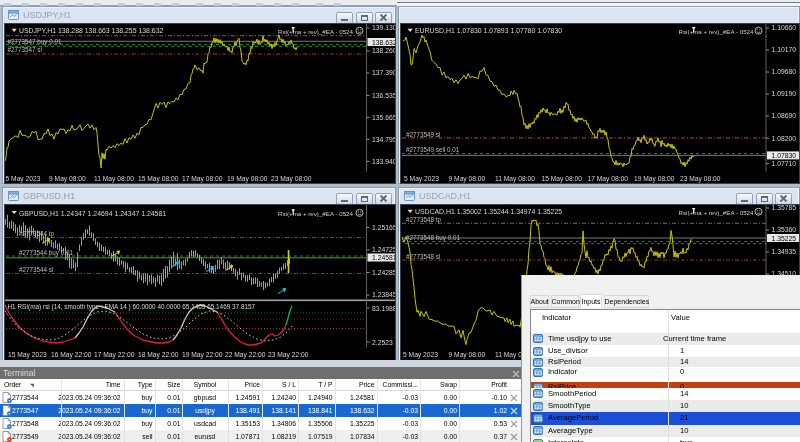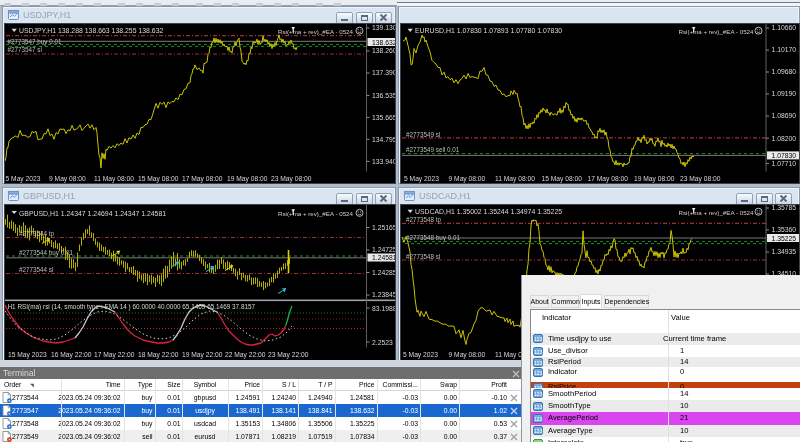--- a/index.html
+++ b/index.html
@@ -480,21 +480,21 @@
 <span style="position:absolute;left:149px">14</span>
     </div>
     <div style="position:absolute;left:9px;top:125.0px;width:270px;height:12.3px;background:#ebebeb;line-height:12.3px">
 <span style="position:absolute;left:2px;top:1.7px;line-height:normal"><svg width="10" height="9" viewBox="0 0 10 9">
           <rect x="0.5" y="0.5" width="9" height="8" rx="1.5" fill="#74aade" stroke="#3a72ae"></rect>
           <text x="1.1" y="6.6" font-size="5" fill="#fff" font-family="Liberation Sans">123</text>
         </svg></span>
 <span style="position:absolute;left:17px">SmoothType</span>
 <span style="position:absolute;left:149px">10</span>
     </div>
-    <div style="position:absolute;left:9px;top:137.3px;width:270px;height:12.4px;background:#d946ef;line-height:12.4px">
+    <div style="position:absolute;left:9px;top:137.3px;width:270px;height:12.4px;background:#1d4ed8;line-height:12.4px">
 <span style="position:absolute;left:2px;top:1.7px;line-height:normal"><svg width="10" height="9" viewBox="0 0 10 9">
           <rect x="0.5" y="0.5" width="9" height="8" rx="1.5" fill="#74aade" stroke="#3a72ae"></rect>
           <text x="1.1" y="6.6" font-size="5" fill="#fff" font-family="Liberation Sans">123</text>
         </svg></span>
 <span style="position:absolute;left:17px">AveragePeriod</span>
 <span style="position:absolute;left:149px">21</span>
     </div>
     <div style="position:absolute;left:9px;top:149.7px;width:270px;height:12.3px;background:#ebebeb;line-height:12.3px">
 <span style="position:absolute;left:2px;top:1.7px;line-height:normal"><svg width="10" height="9" viewBox="0 0 10 9">
           <rect x="0.5" y="0.5" width="9" height="8" rx="1.5" fill="#74aade" stroke="#3a72ae"></rect>

